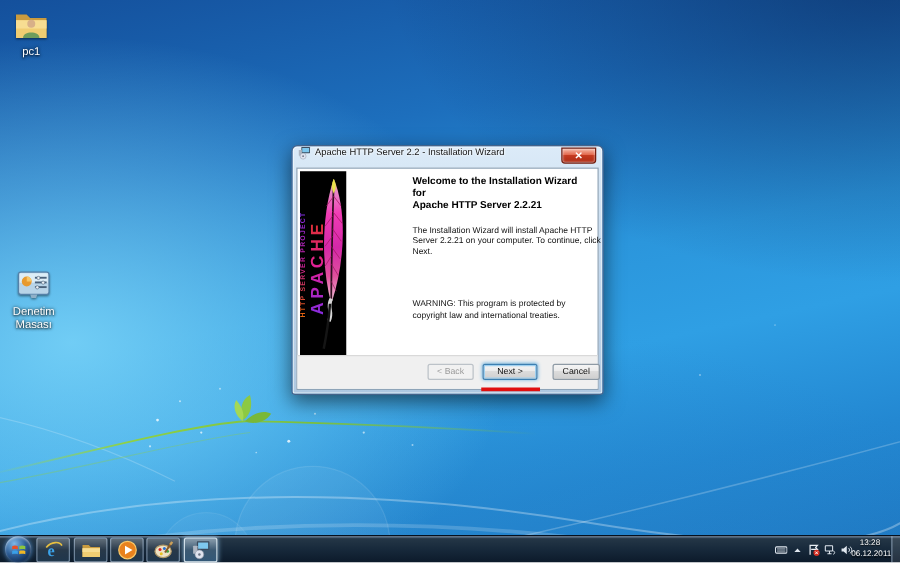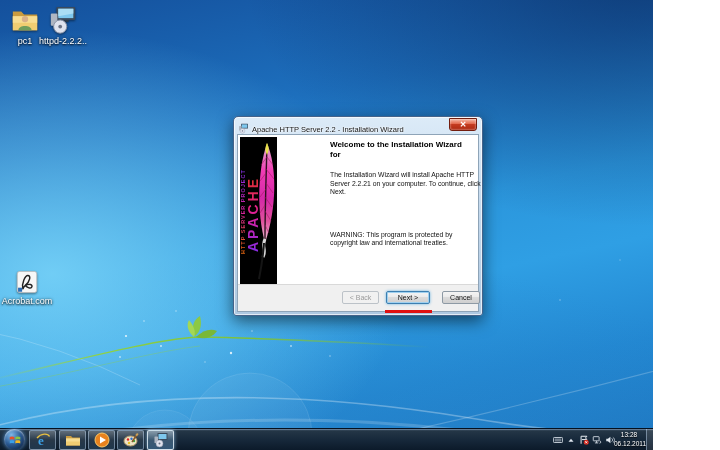--- a/index.html
+++ b/index.html
@@ -1,17 +1,17 @@
 <!DOCTYPE html>
 <html><head>
 <meta charset="utf-8">
 <style>
   * { margin:0; padding:0; box-sizing:border-box; }
   html,body { width:720px; height:450px; overflow:hidden; font-family:"Liberation Sans", sans-serif; }
-  #stage { position:relative; width:653px; height:450px; overflow:hidden; }
+  #stage { position:relative; width:720px; height:450px; overflow:hidden; }
 
   
   .desktop {
     position:absolute; inset:0 0 22px 0;
     background:
       radial-gradient(ellipse 520px 360px at 8% 64%, rgba(125,215,250,.85), rgba(125,215,250,0) 68%),
       radial-gradient(ellipse 640px 420px at 98% -8%, rgba(7,32,82,.62), rgba(7,32,82,0) 62%),
       radial-gradient(ellipse 700px 300px at 45% 108%, rgba(40,130,200,.45), rgba(40,130,200,0) 70%),
       linear-gradient(168deg, #14509c 0%, #1d6fbd 28%, #2b96dc 52%, #2f9fe4 66%, #2388d2 84%, #1f7ac4 100%);
   }
@@ -26,21 +26,21 @@
   }
   .dicon.small svg { width:26px; height:26px; }
 
   
   .window {
     position:absolute; left:233px; top:116px; width:250px; height:200px;
     background:linear-gradient(180deg,#dcebf8 0%,#c4d9ed 45%,#aec8e1 100%);
     border:1px solid #45638a; border-radius:5px 5px 3px 3px;
     box-shadow:0 5px 16px rgba(0,0,0,.55), inset 0 0 0 1px rgba(255,255,255,.65);
   }
-  .titlebar { position:absolute; left:0; top:0; right:0; height:17px; display:flex; align-items:flex-end; padding:0 4px; gap:3px; }
+  .titlebar { position:absolute; left:0; top:0; right:0; height:17px; display:flex; align-items:flex-start; padding:0 4px; gap:3px; }
   .titlebar svg { width:11px; height:11px; }
   .title-text { font-size:7.5px; color:#151515; text-shadow:0 0 2px #fff,0 0 3px #fff; white-space:nowrap; }
   .close-btn {
     position:absolute; right:5px; top:1px; width:28px; height:13px;
     background:linear-gradient(180deg,#f5b9a6 0%,#e2664a 45%,#c53c21 46%,#ad2a12 100%);
     border:1px solid #731d0e; border-radius:0 0 3px 3px;
     color:#fff; font-size:8px; font-weight:bold; line-height:11px; text-align:center;
     box-shadow:inset 0 0 2px rgba(255,255,255,.8); cursor:pointer;
   }
   .client { position:absolute; left:3px; right:3px; top:17px; bottom:3px; background:#fff; border:1px solid #8ea4b8; }
@@ -159,45 +159,41 @@
       <svg viewBox="0 0 32 32">
         <path d="M3 7 h9 l3 3 h14 v17 H3 Z" fill="#c99b3f"></path>
         <path d="M3 12 h26 v15 H3 Z" fill="#f0cd72"></path>
         <path d="M3 12 h26 v7 H3 Z" fill="#f7dd92"></path>
         <circle cx="16" cy="15" r="3.4" fill="#d8b088"></circle>
         <path d="M9 27 c0-6 14-6 14 0 Z" fill="#6f9d5c"></path>
       </svg>
       <div class="lbl">pc1</div>
     </div>
 
-    <div class="dicon" style="left:36px;top:5px">
+
+
+
+
+    <div class="dicon" style="left:0px;top:213px">
       <svg viewBox="0 0 32 32">
-        <rect x="9" y="2" width="20" height="14" rx="1" fill="#3a4a5c"></rect>
-        <rect x="11" y="4" width="16" height="10" fill="#7ec8ee"></rect>
-        <path d="M11 4 h16 v5 l-16 3 Z" fill="#aadef5"></path>
-        <rect x="16" y="16" width="6" height="2" fill="#2c3a4a"></rect>
-        <rect x="3" y="9" width="7" height="13" rx="1" fill="#aeb6c2"></rect>
-        <circle cx="13" cy="23" r="7" fill="#dfe3ee" stroke="#8b93a5" stroke-width="1"></circle>
-        <circle cx="13" cy="23" r="2" fill="#6b7385"></circle>
-      </svg>
-      <div class="lbl">httpd-2.2.2..</div>
-    </div>
-
-
-
-
-
-    <div class="dicon small" style="left:0px;top:269px">
-      <svg viewBox="0 0 32 32">
-        <rect x="4" y="3" width="24" height="26" rx="3" fill="#f7f7f7" stroke="#bbbbbb" stroke-width="1"></rect>
-        <path d="M11 25 C9 17 14 8 17 8 C21 8 20 15 14 20 C19 18 23 19 22 22 C21 25 16 23 14 20 C12 22 11 24 11 25 Z" fill="none" stroke="#222" stroke-width="1.8"></path>
-        <rect x="5" y="23" width="5" height="5" fill="#2d6db5"></rect>
-      </svg>
-      <div class="lbl">Acrobat.com</div>
-    </div>
+        <rect x="3" y="5" width="26" height="19" rx="2" fill="#b8d4e8" stroke="#5580a8" stroke-width="1"></rect>
+        <rect x="4" y="6" width="24" height="8" fill="#dcedf7"></rect>
+        <circle cx="10" cy="13" r="4.2" fill="#e89a2e"></circle>
+        <path d="M10 13 L10 8.8 A4.2 4.2 0 0 1 14.2 13 Z" fill="#f7c768"></path>
+        <rect x="17" y="9" width="10" height="1.6" fill="#4a617a"></rect>
+        <rect x="17" y="13" width="10" height="1.6" fill="#4a617a"></rect>
+        <rect x="17" y="17" width="10" height="1.6" fill="#4a617a"></rect>
+        <circle cx="20" cy="10" r="1.4" fill="#e8eef4" stroke="#4a617a" stroke-width=".5"></circle>
+        <circle cx="24" cy="14" r="1.4" fill="#e8eef4" stroke="#4a617a" stroke-width=".5"></circle>
+        <circle cx="19" cy="18" r="1.4" fill="#e8eef4" stroke="#4a617a" stroke-width=".5"></circle>
+        <path d="M13 24 l6 0 -1 3 -4 0 Z" fill="#8fb0c8"></path>
+      </svg>
+      <div class="lbl">Denetim Masası</div>
+    </div>
+
 
 
   </div>
 
   <div class="window">
     <div class="titlebar">
       <svg viewBox="0 0 32 32">
         <rect x="9" y="2" width="20" height="14" rx="1" fill="#3a4a5c"></rect>
         <rect x="11" y="4" width="16" height="10" fill="#7ec8ee"></rect>
         <rect x="3" y="9" width="7" height="13" rx="1" fill="#aeb6c2"></rect>
@@ -240,20 +236,21 @@
           </g>
           <path d="M12 100 C8 108 14 110 10 118" fill="none" stroke="#d8d8d8" stroke-width="3"></path>
           <path d="M11 104 C10 118 8 130 6 140" fill="none" stroke="#151515" stroke-width="2"></path>
           <path d="M14 4 C16 8 16 12 14 16 C12 12 12 8 14 4 Z" fill="#e8e24a"></path>
         </svg>
       </div>
 
       <div class="dlg-text">
         <div class="dlg-heading">
           <div>Welcome to the Installation Wizard for</div>
+          <div>Apache HTTP Server 2.2.21</div>
         </div>
         <div class="dlg-body">The Installation Wizard will install Apache HTTP Server 2.2.21 on your computer. To continue, click Next.</div>
         <div class="dlg-warning">WARNING: This program is protected by copyright law and international treaties.</div>
       </div>
 
       <div class="btn-strip">
         <button class="wbtn back disabled" disabled="">&lt; Back</button>
         <button class="wbtn next">Next &gt;</button>
         <button class="wbtn cancel">Cancel</button>
         <div class="red-underline"></div>

